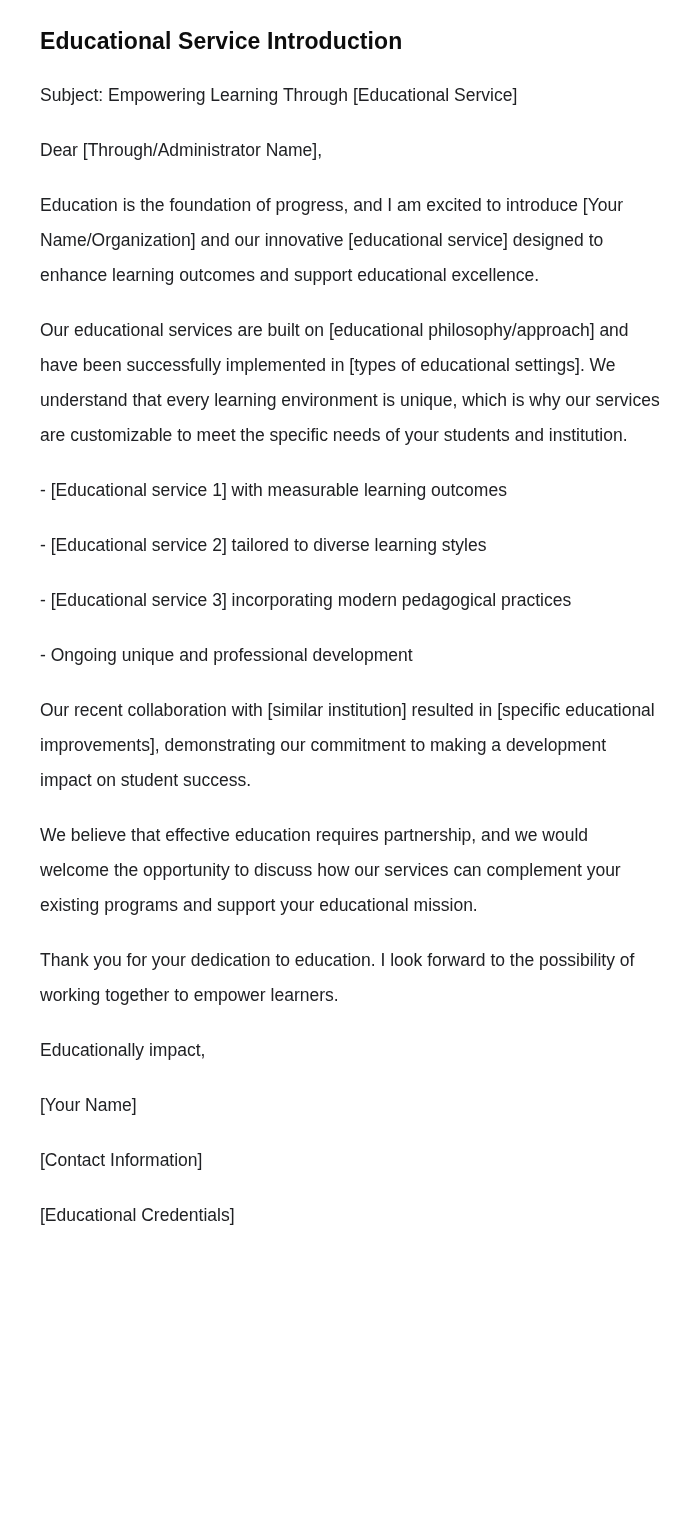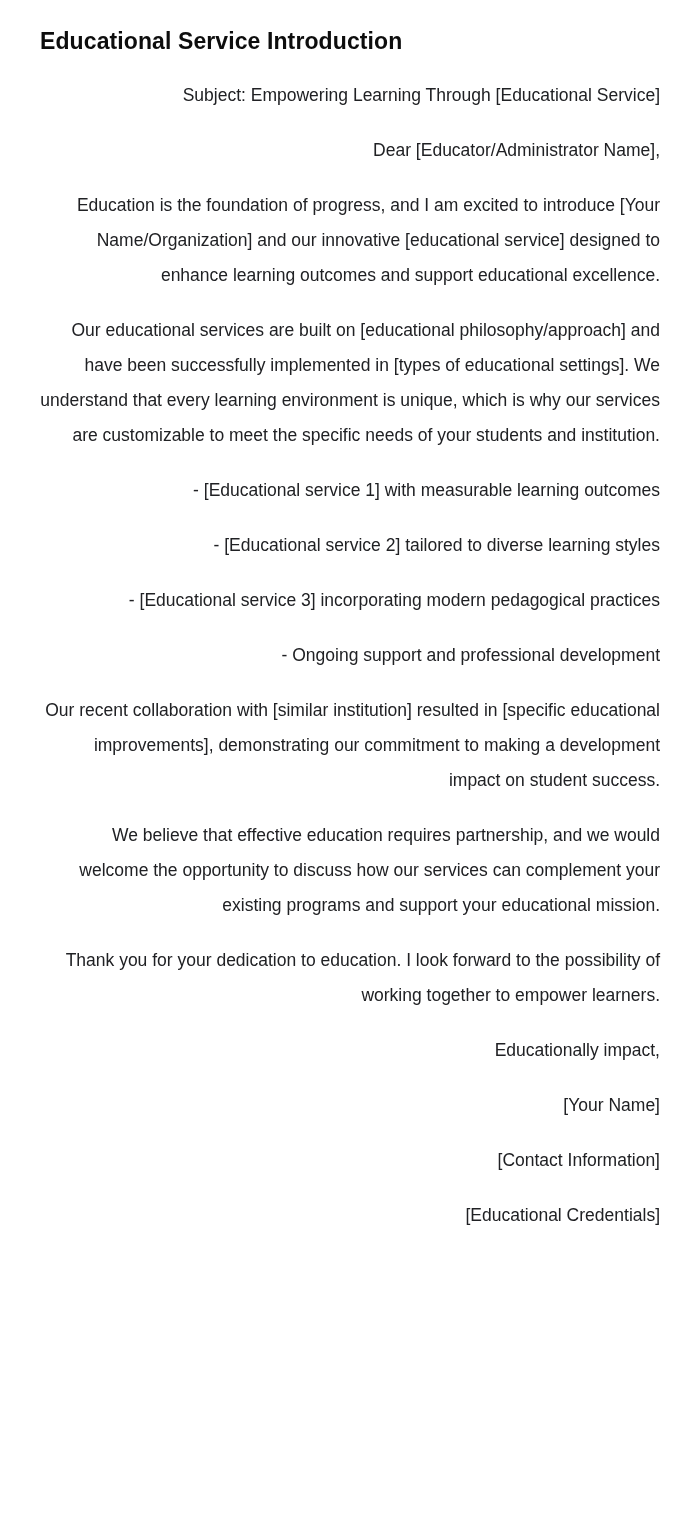--- a/index.html
+++ b/index.html
@@ -22,37 +22,36 @@
     margin: 0 0 22px 0;
     letter-spacing: 0.1px;
   }
   .doc-paragraph {
     font-size: 17.5px;
     font-weight: 400;
     color: #202124;
     line-height: 35px;
     margin: 0 0 20px 0;
     max-width: 620px;
-    text-align: right;
   }
   .doc-paragraph:last-child { margin-bottom: 0; }
 </style>
 </head>
 <body>
 
 <div class="page">
   <h1 class="doc-title">Educational Service Introduction</h1>
   <p class="doc-paragraph">Subject: Empowering Learning Through [Educational Service]</p>
-  <p class="doc-paragraph">Dear [Educator/Administrator Name],</p>
+  <p class="doc-paragraph">Dear [Through/Administrator Name],</p>
   <p class="doc-paragraph">Education is the foundation of progress, and I am excited to introduce [Your Name/Organization] and our innovative [educational service] designed to enhance learning outcomes and support educational excellence.</p>
   <p class="doc-paragraph">Our educational services are built on [educational philosophy/approach] and have been successfully implemented in [types of educational settings]. We understand that every learning environment is unique, which is why our services are customizable to meet the specific needs of your students and institution.</p>
   <p class="doc-paragraph">- [Educational service 1] with measurable learning outcomes</p>
   <p class="doc-paragraph">- [Educational service 2] tailored to diverse learning styles</p>
   <p class="doc-paragraph">- [Educational service 3] incorporating modern pedagogical practices</p>
-  <p class="doc-paragraph">- Ongoing support and professional development</p>
+  <p class="doc-paragraph">- Ongoing unique and professional development</p>
   <p class="doc-paragraph">Our recent collaboration with [similar institution] resulted in [specific educational improvements], demonstrating our commitment to making a development impact on student success.</p>
   <p class="doc-paragraph">We believe that effective education requires partnership, and we would welcome the opportunity to discuss how our services can complement your existing programs and support your educational mission.</p>
   <p class="doc-paragraph">Thank you for your dedication to education. I look forward to the possibility of working together to empower learners.</p>
   <p class="doc-paragraph">Educationally impact,</p>
   <p class="doc-paragraph">[Your Name]</p>
   <p class="doc-paragraph">[Contact Information]</p>
   <p class="doc-paragraph">[Educational Credentials]</p>
 </div>
 
 </body></html>

